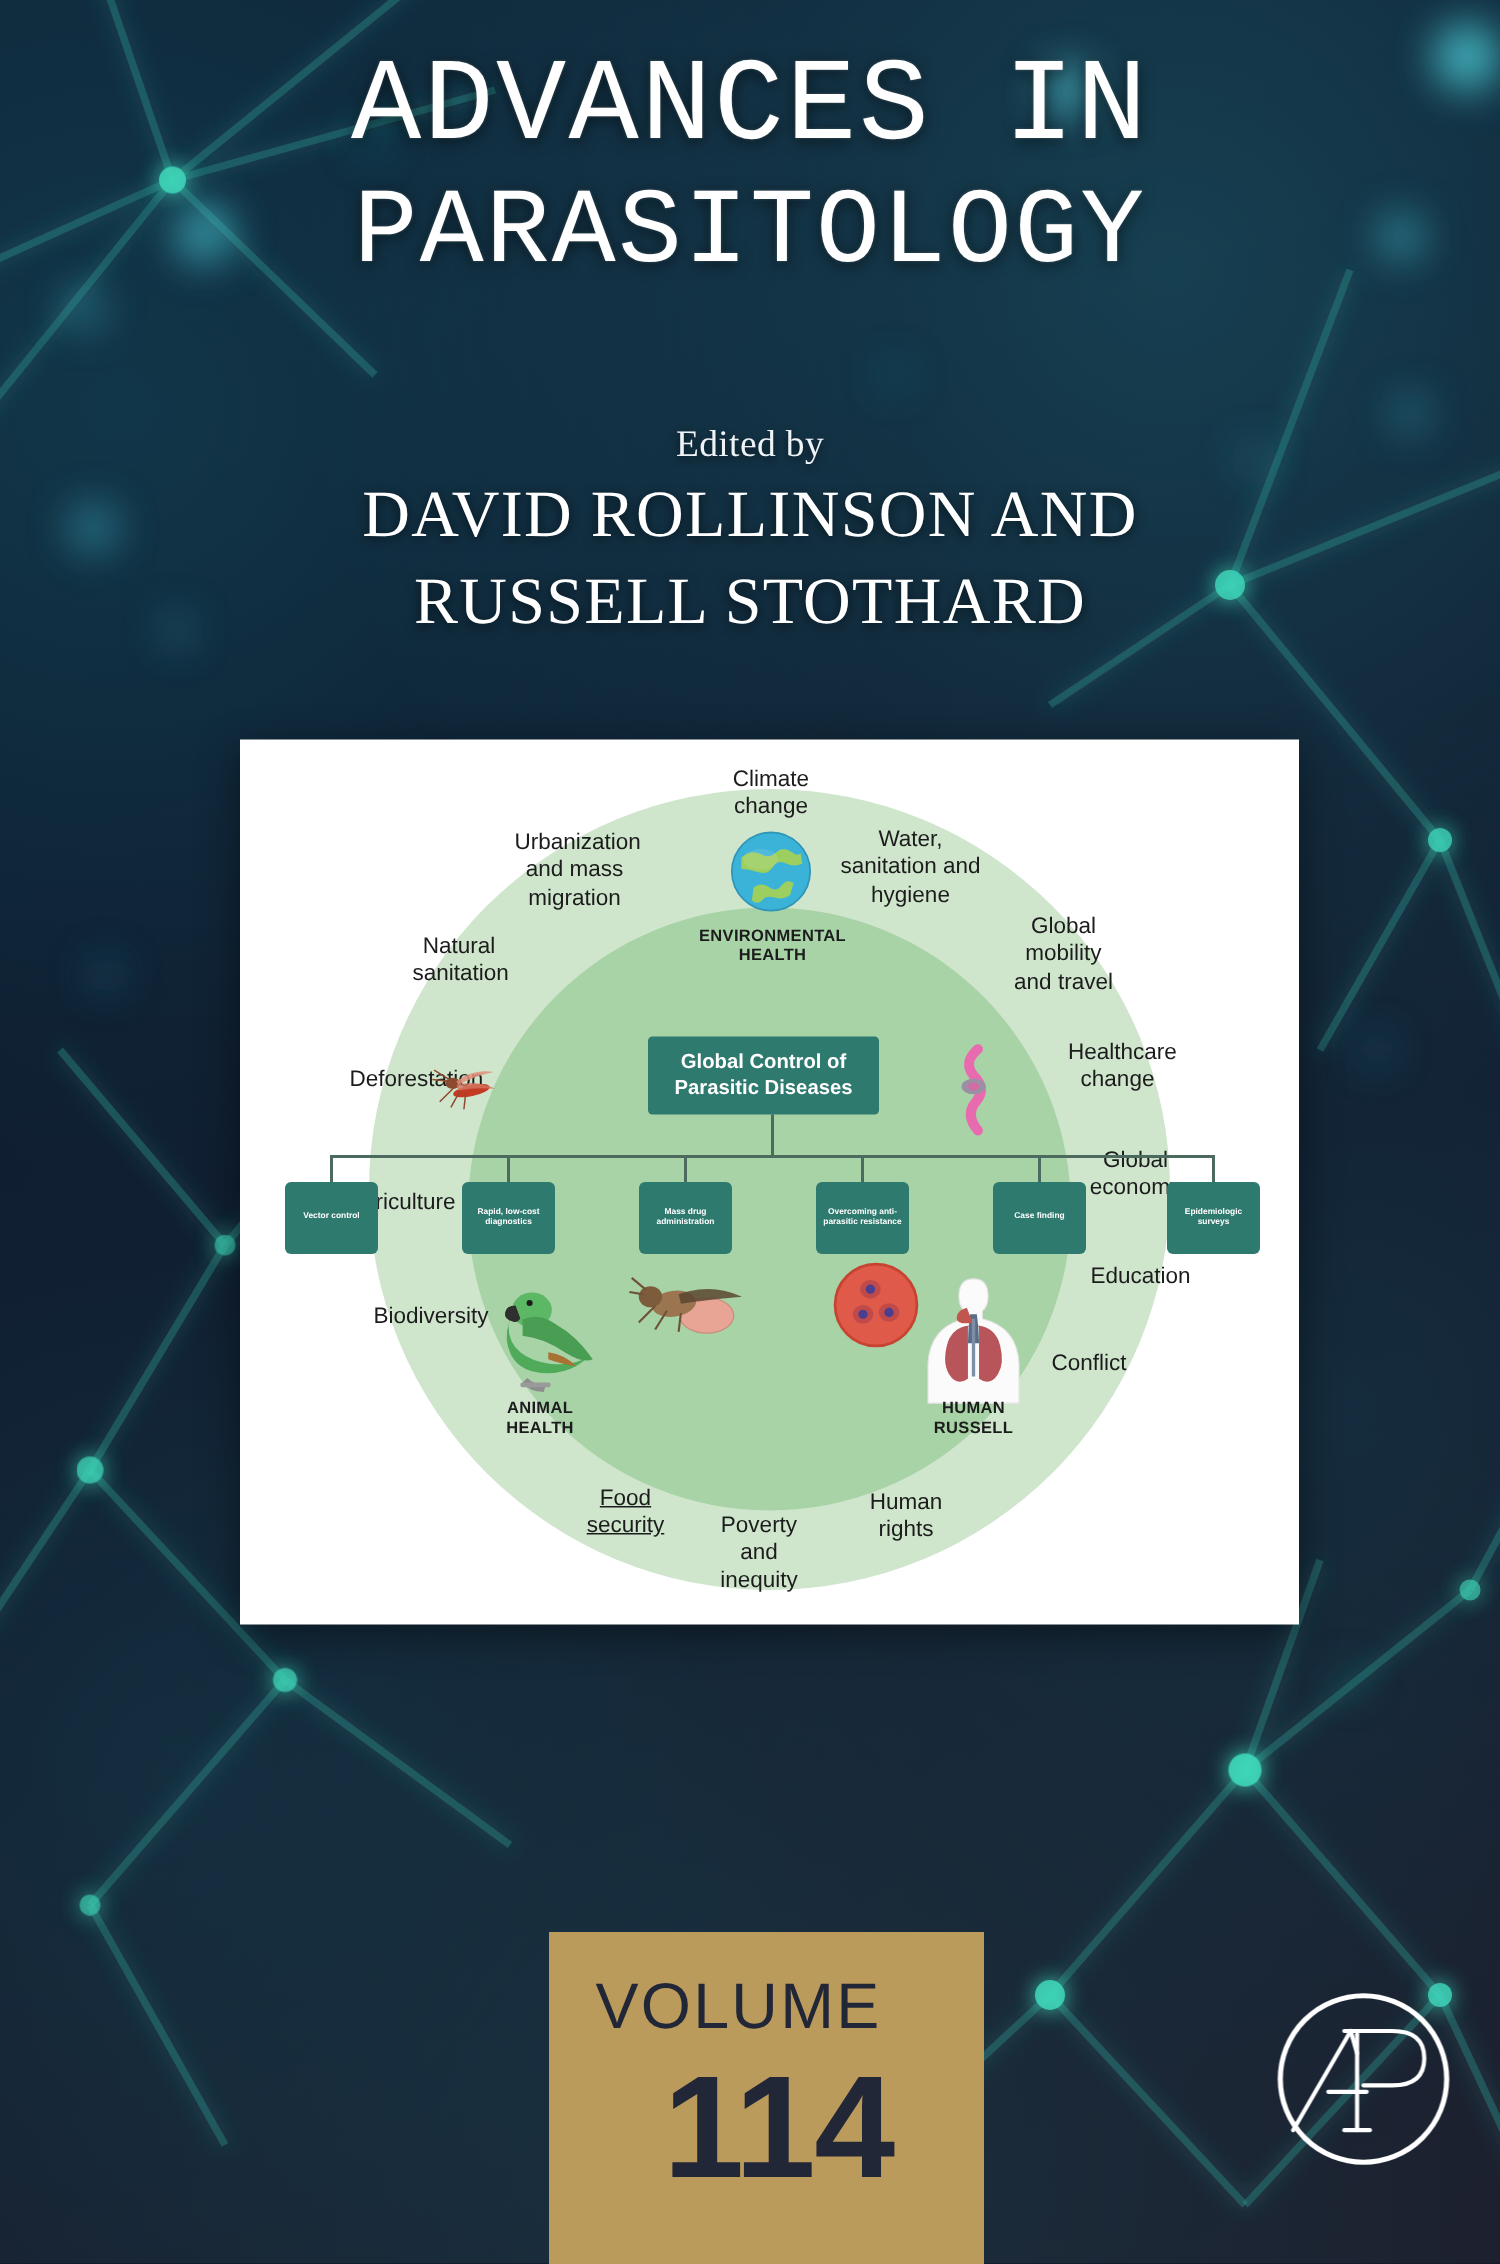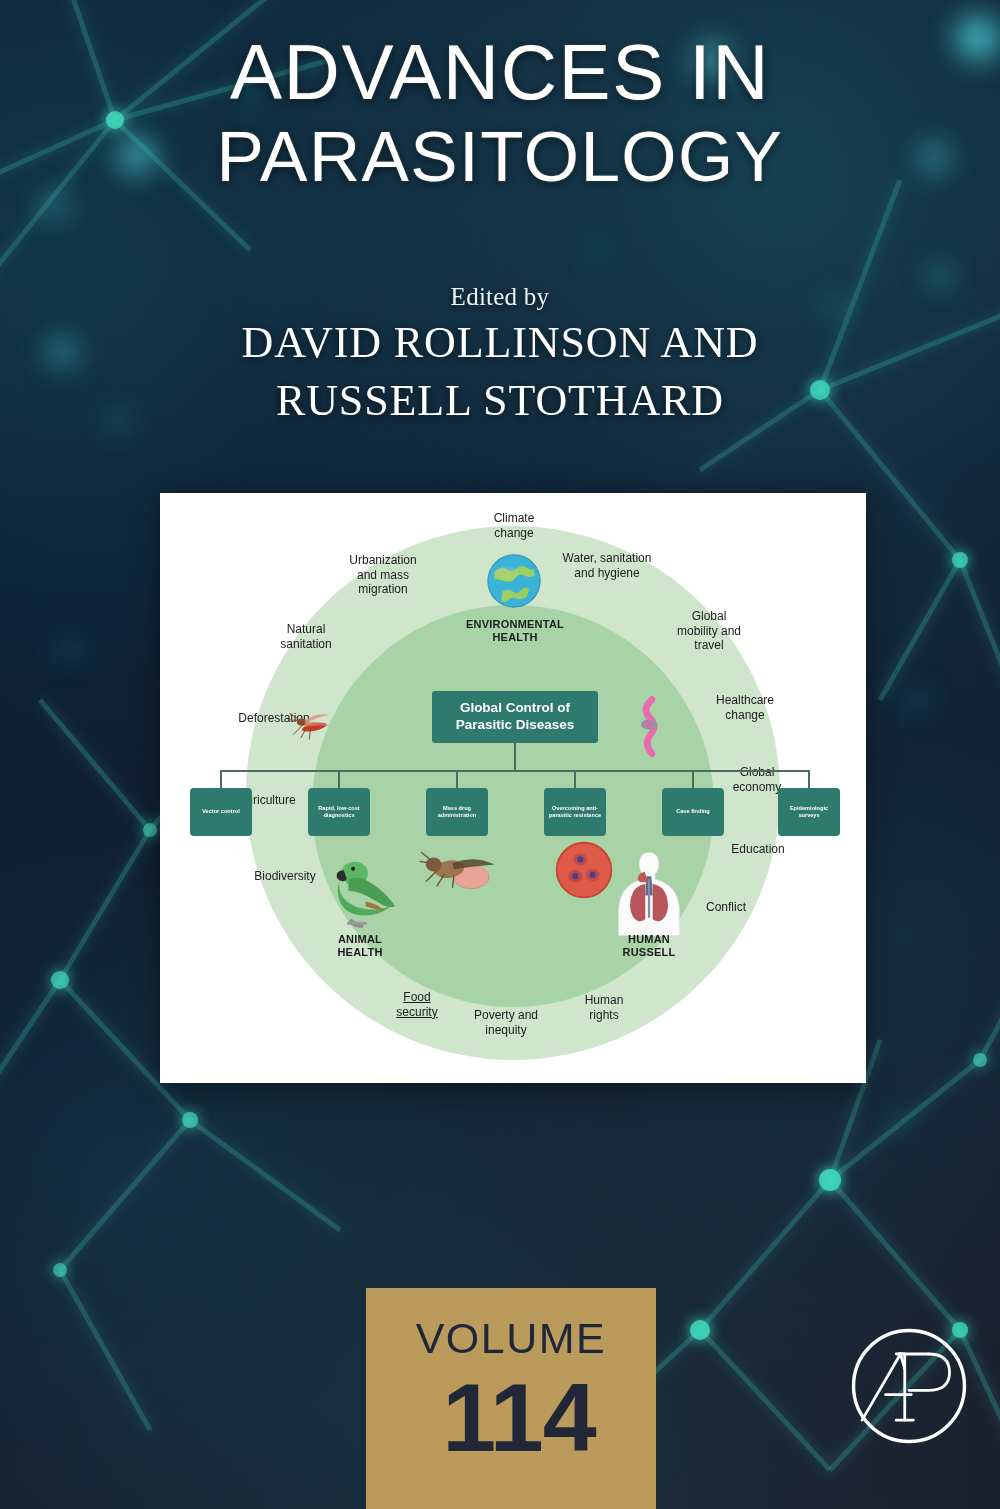--- a/index.html
+++ b/index.html
@@ -16,21 +16,21 @@
       radial-gradient(circle at 90% 62%, rgba(20,70,88,.40) 0%, rgba(20,70,88,0) 36%),
       radial-gradient(circle at 12% 78%, rgba(18,64,82,.42) 0%, rgba(18,64,82,0) 34%),
       radial-gradient(circle at 50% 95%, rgba(26,86,100,.35) 0%, rgba(26,86,100,0) 45%),
       linear-gradient(160deg,#0e2235 0%,#0d1d30 28%,#121a2c 58%,#181a2a 78%,#1d1b29 100%);
   }
   .netlayer{position:absolute;inset:0;}
 
   
   .titlewrap{position:absolute;left:0;right:0;top:34px;text-align:center;}
   .title-line{
-    font-family:Liberation Sans, sans-serif;
+    font-family:Liberation Mono, monospace;
     color:#ffffff;font-weight:400;letter-spacing:.02em;
     line-height:.98;
     text-shadow:0 2px 10px rgba(0,0,0,.55),0 0 2px rgba(255,255,255,.25);
   }
   #t1{font-size:78px;}
   #t2{font-size:71px;margin-top:12px;}
 
   .editwrap{position:absolute;left:0;right:0;top:283px;text-align:center;}
   .edited-by{
     font-family:"Liberation Serif",serif;color:#eef3f7;font-size:25px;
@@ -52,50 +52,51 @@
   .ring-outer{
     position:absolute;left:50%;top:300px;transform:translate(-50%,-50%);
     width:534px;height:534px;border-radius:50%;background:#cfe6cd;
   }
   .ring-inner{
     position:absolute;left:50%;top:313px;transform:translate(-50%,-50%);
     width:402px;height:402px;border-radius:50%;background:#a8d3a6;
   }
 
   .lbl{
-    position:absolute;color:#1c1c1c;font-size:12px;line-height:1.22;
+    position:absolute;color:#1c1c1c;font-size:15px;line-height:1.22;
     text-align:center;font-family:"Liberation Sans",sans-serif;
   }
   .lbl.bold{font-weight:bold;font-size:11px;letter-spacing:.02em;}
 
   .ctrbox{
-    position:absolute;left:272px;top:198px;width:166px;height:52px;
+    position:absolute;left:272px;top:198px;width:154px;height:52px;
     background:#2f7a6f;border-radius:3px;display:flex;align-items:center;
     justify-content:center;text-align:center;
     color:#fff;font-size:13.5px;font-weight:bold;line-height:1.25;
   }
 
   .sub{
     position:absolute;width:62px;height:48px;background:#2f7a6f;border-radius:4px;
     display:flex;align-items:center;justify-content:center;text-align:center;
     color:#ffffff;font-size:5.6px;font-weight:bold;line-height:1.3;padding:2px;
     box-sizing:border-box;
   }
 
   .connector{position:absolute;background:#4c6a5e;}
 
   
   .volbadge{
     position:absolute;left:366px;top:1288px;width:290px;height:221px;
     background:#bb9b5c;
   }
   .vol-word{
-    position:absolute;left:0;right:0;top:26px;text-align:center;
+    position:absolute;left:0;right:0;top:26px;text-align:left;
     color:#222738;font-size:43px;letter-spacing:.035em;
     font-family:"Liberation Sans",sans-serif;
+    padding-left:31px;
   }
   .vol-num{
     position:absolute;left:0;right:0;top:74px;text-align:center;
     color:#222738;font-size:97px;font-weight:bold;letter-spacing:-.01em;
     font-family:"Liberation Sans",sans-serif;
     margin-left:16px;
   }
 
   .aplogo{position:absolute;left:845px;top:1322px;width:128px;height:128px;}
 </style>

